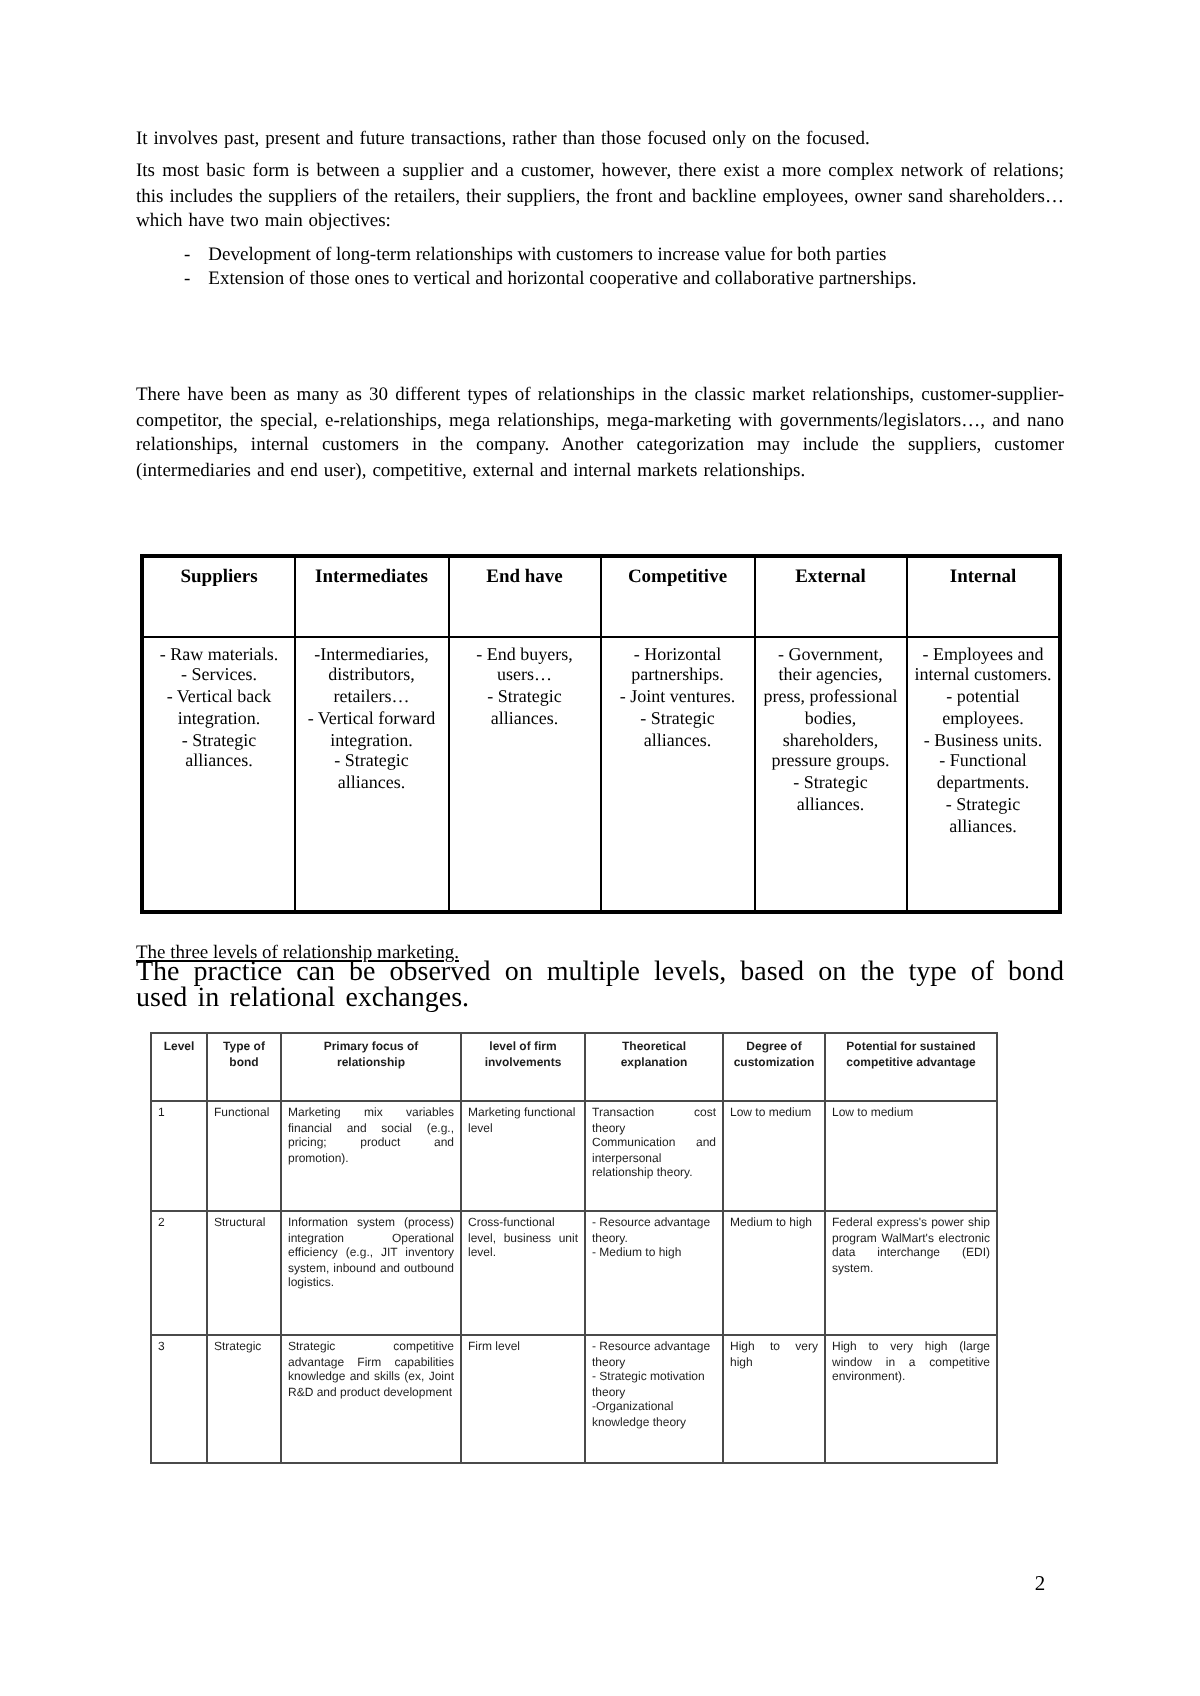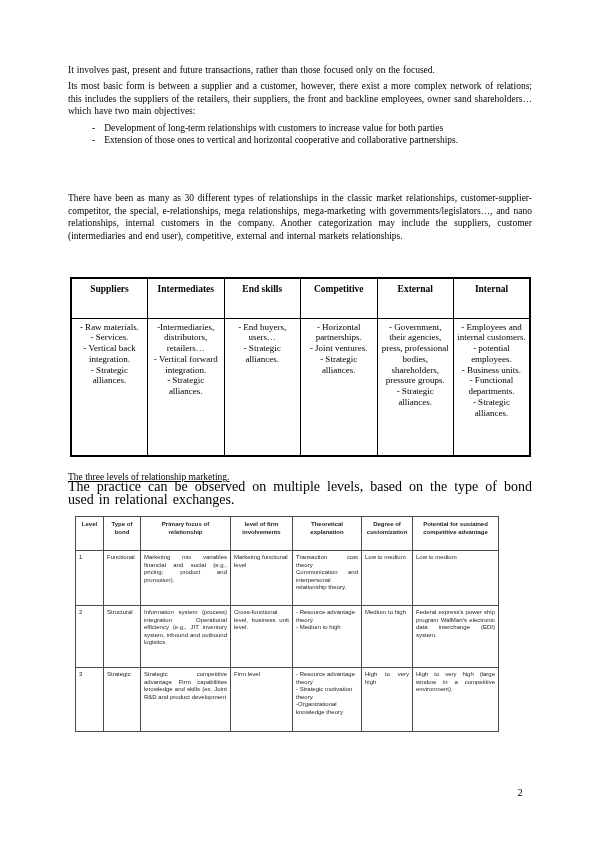--- a/index.html
+++ b/index.html
@@ -68,21 +68,21 @@
 
   <div class="block" style="top:192px;">
     <p class="doc">There have been as many as 30 different types of relationships in the classic market relationships, customer-supplier-competitor, the special, e-relationships, mega relationships, mega-marketing with governments/legislators…, and nano relationships, internal customers in the company. Another categorization may include the suppliers, customer (intermediaries and end user), competitive, external and internal markets relationships.</p>
   </div>
 
   <table class="t1">
     <tbody>
         <tr class="hdr">
       <th>Suppliers</th>
       <th>Intermediates</th>
-      <th>End skills</th>
+      <th>End have</th>
       <th>Competitive</th>
       <th>External</th>
       <th>Internal</th>
     </tr>
     <tr class="bodyrow">
       <td>- Raw materials.
 - Services.
 - Vertical back integration.
 - Strategic alliances.</td>
       <td>-Intermediaries, distributors, retailers…

